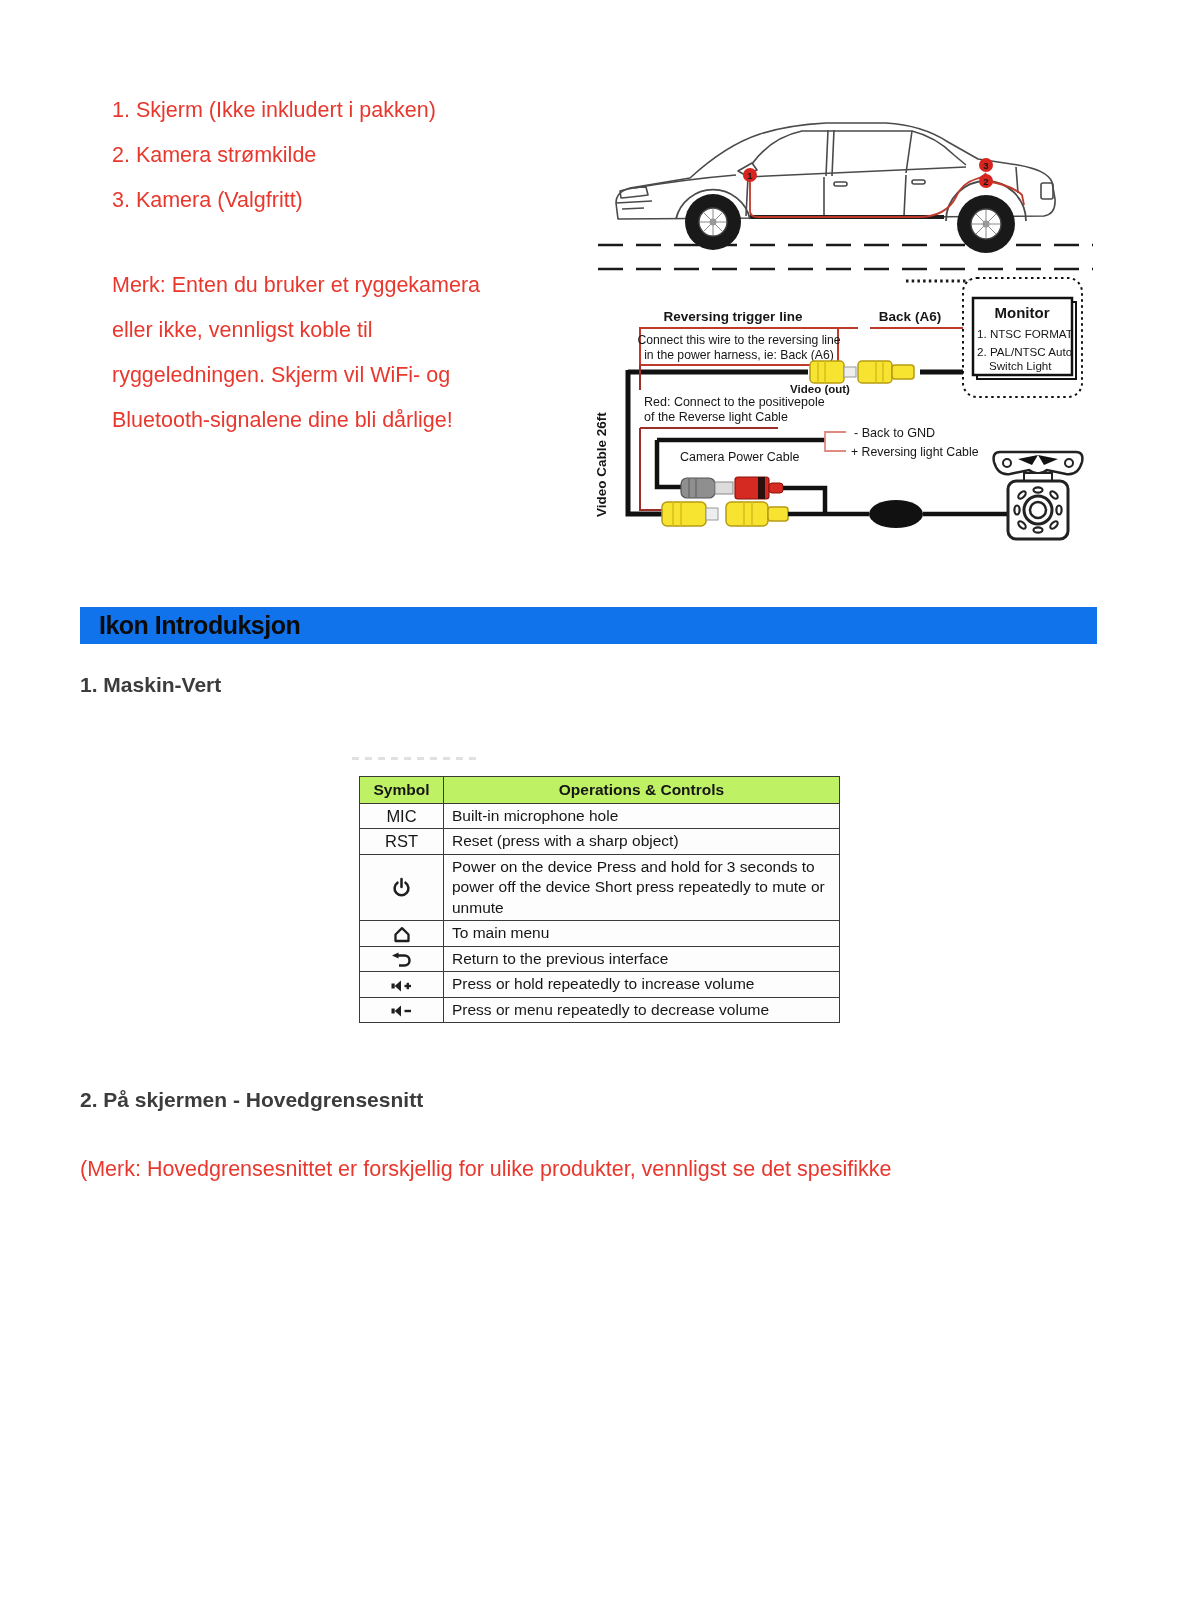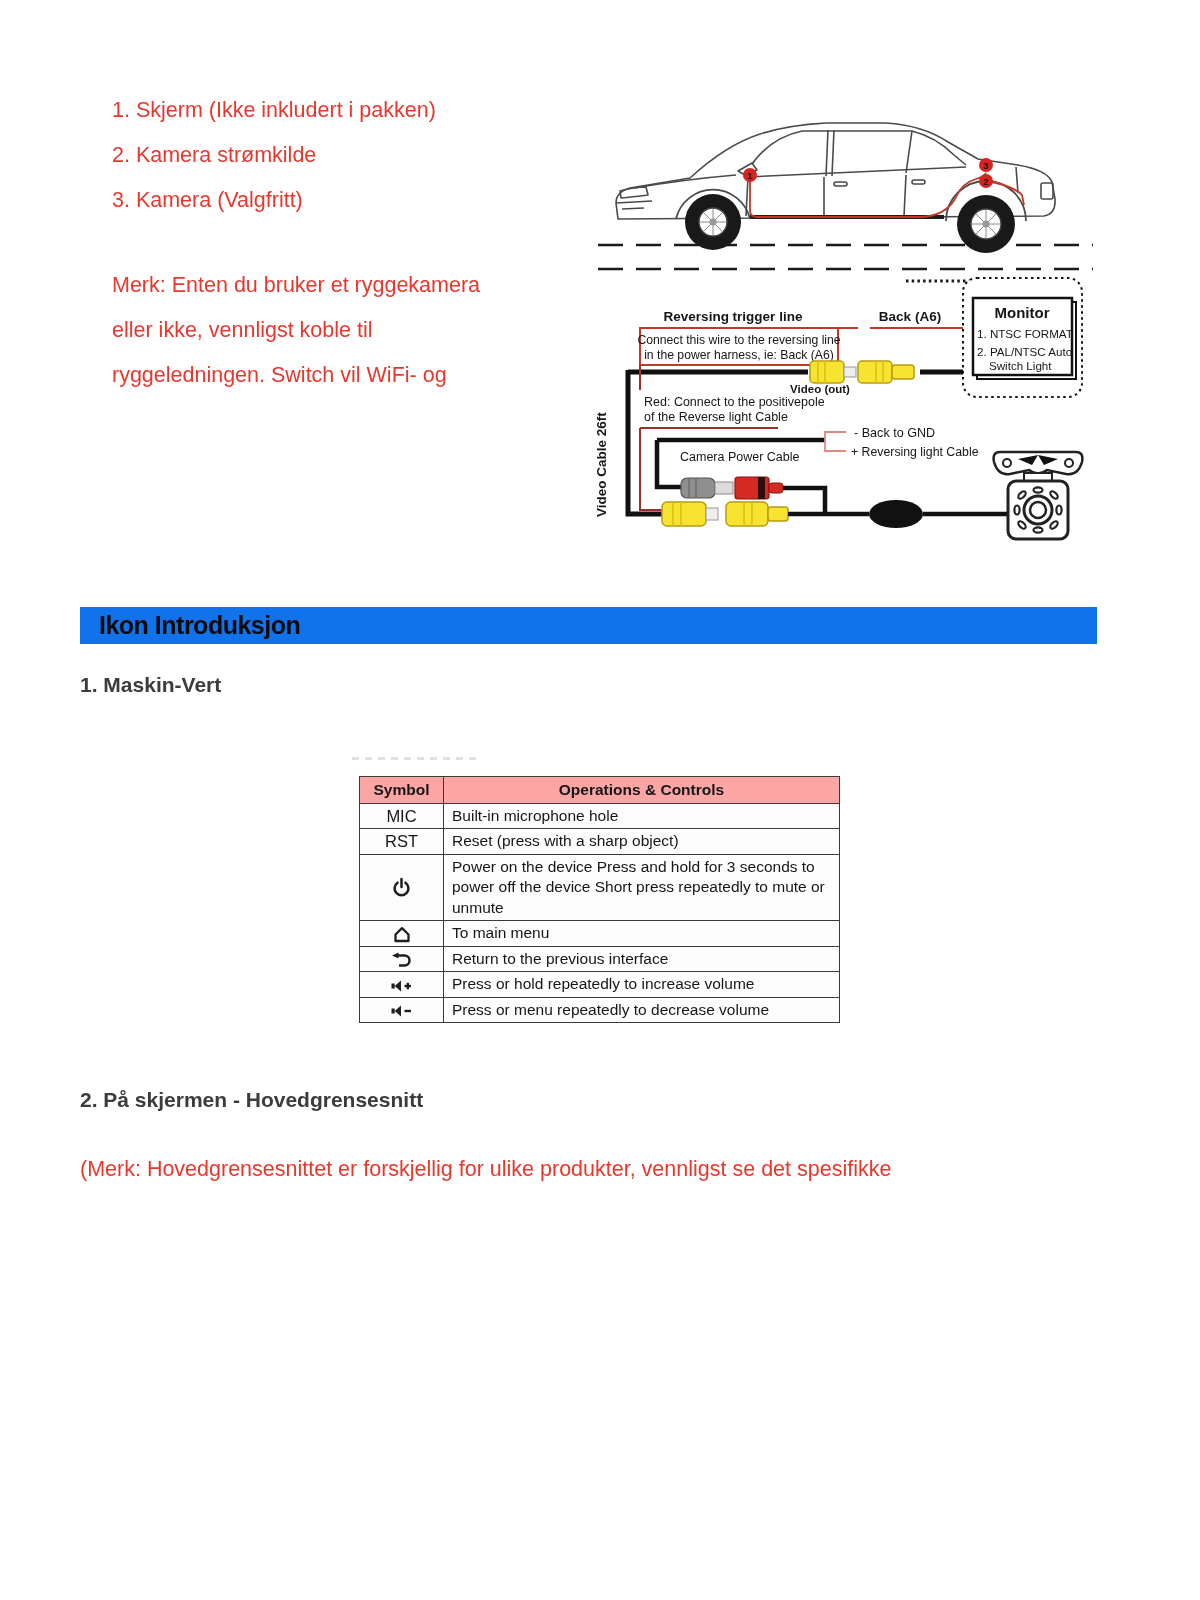--- a/index.html
+++ b/index.html
@@ -25,21 +25,21 @@
   #section1{top:673px;}
   #section2{top:1088px;}
 
   
   .artifact{position:absolute;left:352px;top:757px;width:128px;height:3px;
     background:repeating-linear-gradient(90deg,#d9d9d9 0 7px,transparent 7px 13px);opacity:.8;}
 
   
   .op-table{position:absolute;left:359px;top:776px;width:481px;border-collapse:collapse;background:#fdfdfd;color:#161616;}
   .op-table th,.op-table td{border:1.6px solid #3a3a3a;}
-  .op-table th{height:24px;background:#fca5a5;font-size:15.5px;font-weight:bold;margin-left:44px;}
+  .op-table th{height:24px;background:#bef264;font-size:15.5px;font-weight:bold;margin-left:44px;}
   .op-table td.sym{width:83px;text-align:center;font-size:16.5px;padding:2px 0;}
   .op-table td.desc{padding:2px 8px;font-size:15.5px;line-height:1.32;}
   .sym svg{vertical-align:middle;}
 
   .note2{position:absolute;left:80px;top:1149px;line-height:41px;}
   .note2 p{margin:0;}
 </style>
 </head>
 <body>
 
@@ -47,21 +47,22 @@
 
   <div class="intro-list red-text">
     <p>1. Skjerm (Ikke inkludert i pakken)</p>
     <p>2. Kamera strømkilde</p>
     <p>3. Kamera (Valgfritt)</p>
   </div>
 
   <div class="intro-note red-text">
     <p>Merk: Enten du bruker et ryggekamera</p>
     <p>eller ikke, vennligst koble til</p>
-    <p>ryggeledningen. Switch vil WiFi- og</p>
+    <p>ryggeledningen. Skjerm vil WiFi- og</p>
+    <p>Bluetooth-signalene dine bli dårlige!</p>
   </div>
 
   <svg class="car-fig" viewBox="0 0 512 200">
 
     <line x1="10" y1="160" x2="505" y2="160" stroke="#1a1a1a" stroke-width="2.4" stroke-dasharray="25 13"></line>
     <line x1="10" y1="184" x2="505" y2="184" stroke="#1a1a1a" stroke-width="2.4" stroke-dasharray="25 13"></line>
     <line x1="318" y1="196" x2="414" y2="196" stroke="#1a1a1a" stroke-width="3" stroke-dasharray="2.5 3.2"></line>
 
     <g stroke="#4a4a4a" fill="none" stroke-width="1.6" stroke-linejoin="round">
       <path d="M30,134 L28,118 Q28,107 42,103 L102,93 Q138,60 172,49 Q200,40 238,38 L298,38 Q334,40 360,57 L390,74 L430,80 Q459,85 464,97 L467,114 Q468,129 456,131 L30,134 Z" fill="#ffffff"></path>

